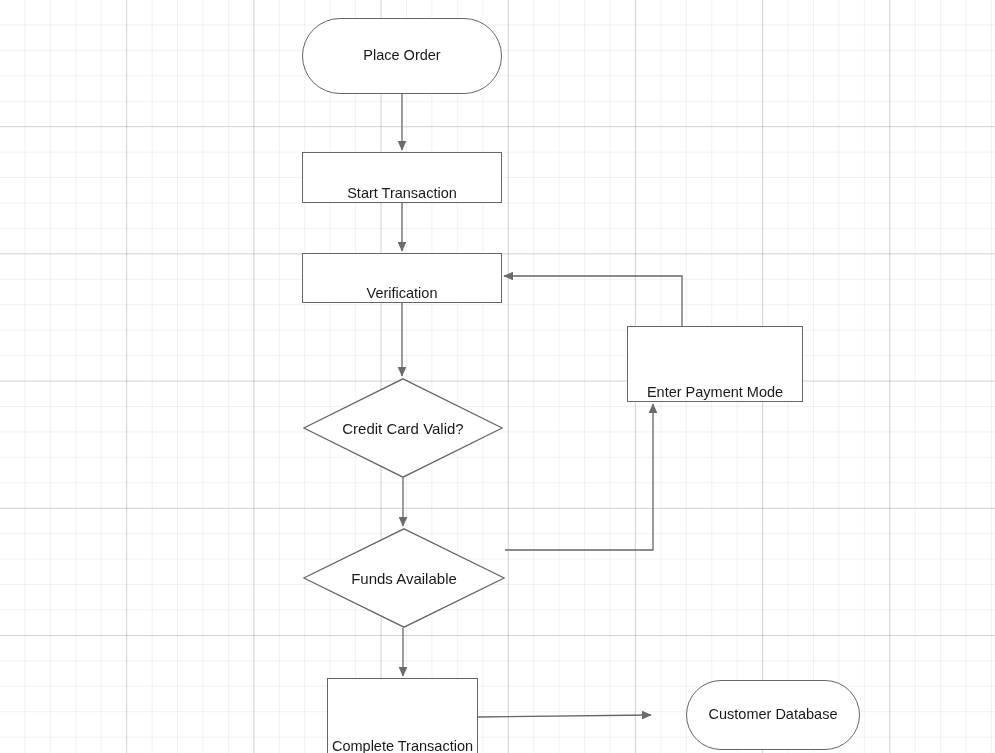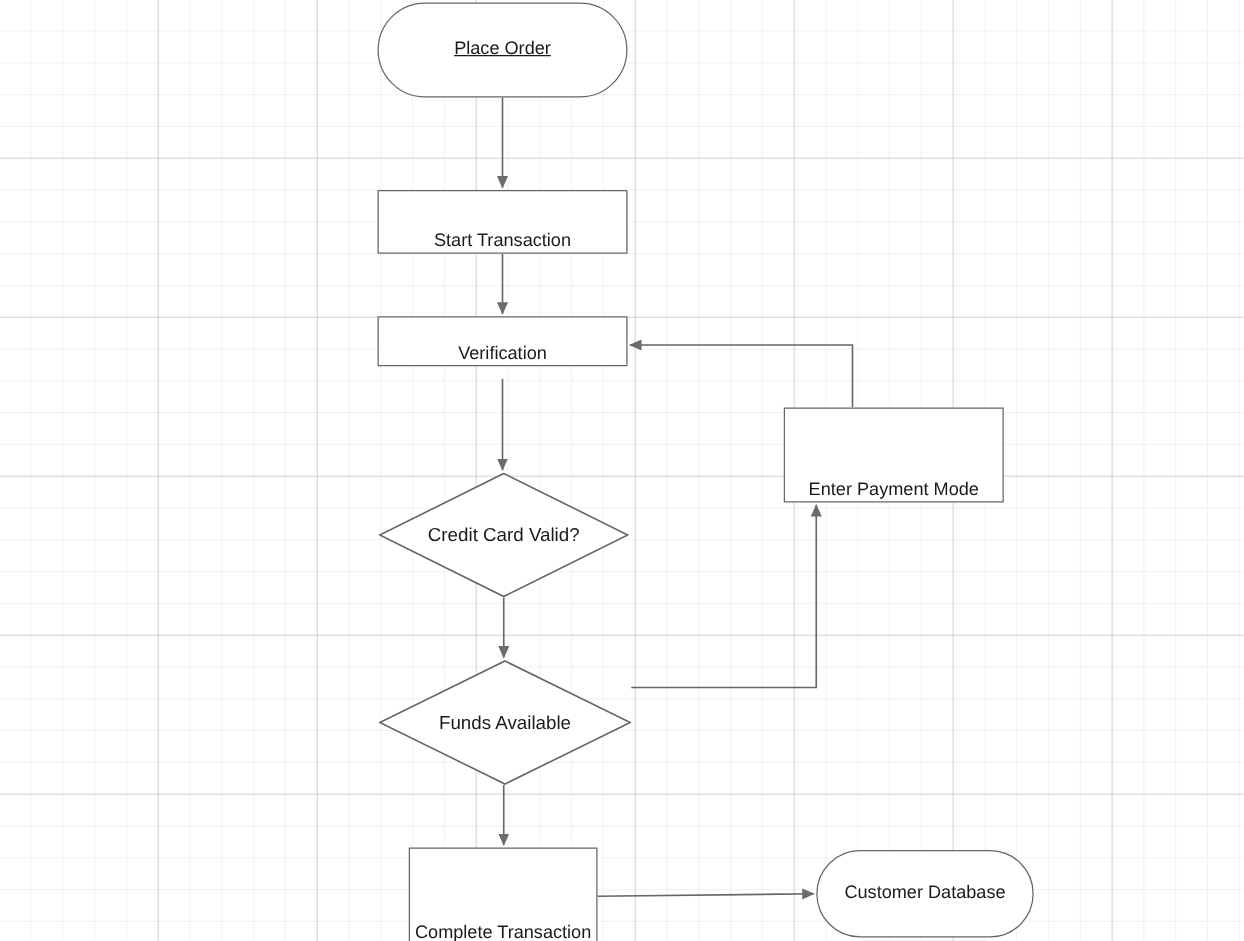--- a/index.html
+++ b/index.html
@@ -111,29 +111,29 @@
 
     <g>
       <path d="M403,628 L403,676" fill="none" stroke="#666666" stroke-width="1.3" marker-end="url(#arrow)"></path>
     </g>
 
     <g>
       <path d="M478,717 L651,715" fill="none" stroke="#666666" stroke-width="1.3" marker-end="url(#arrow)"></path>
     </g>
   </svg>
 
-  <div class="node terminator" style="left:302px; top:2px; width:200px; height:76px;text-decoration:underline;">
+  <div class="node terminator" style="left:302px; top:18px; width:200px; height:76px;">
     <span>Place Order</span>
   </div>
 
   <div class="node process" style="left:302px; top:152px; width:200px; height:51px;">
     <span>Start Transaction</span>
   </div>
 
-  <div class="node process" style="left:302px; top:253px; width:200px; height:40px;">
+  <div class="node process" style="left:302px; top:253px; width:200px; height:50px;">
     <span>Verification</span>
   </div>
 
   <div class="diamond-wrap" style="left:303px; top:378px; width:200px; height:100px;">
     <svg width="200" height="100" viewBox="0 0 200 100">
       <polygon points="100,0.8 199.2,50 100,99.2 0.8,50" fill="#ffffff" stroke="#666666" stroke-width="1.3"></polygon>
     </svg>
     <span class="diamond-label">Credit Card Valid?</span>
   </div>
 
@@ -145,17 +145,17 @@
   </div>
 
   <div class="node process" style="left:627px; top:326px; width:176px; height:76px;">
     <span>Enter Payment Mode</span>
   </div>
 
   <div class="node process overflow-label" style="left:327px; top:678px; width:151px; height:78px;">
     <span>Complete Transaction</span>
   </div>
 
-  <div class="node terminator" style="left:653px; top:680px; width:174px; height:70px;">
+  <div class="node terminator" style="left:686px; top:680px; width:174px; height:70px;">
     <span>Customer Database</span>
   </div>
 
 </div>
 
 </body></html>

